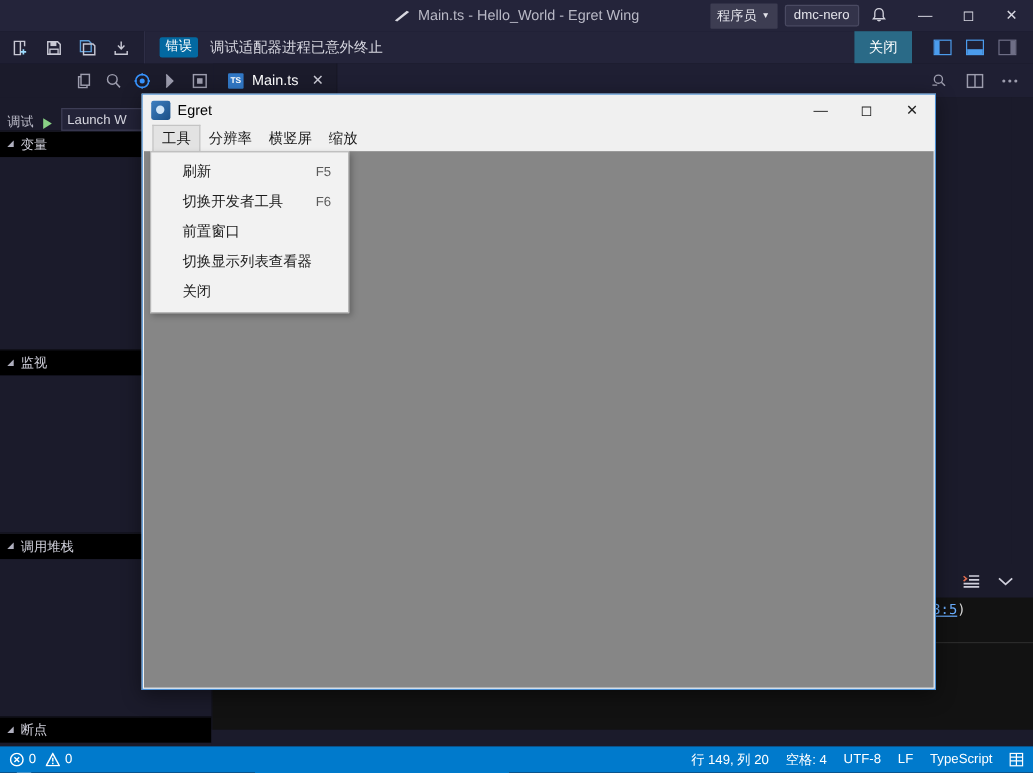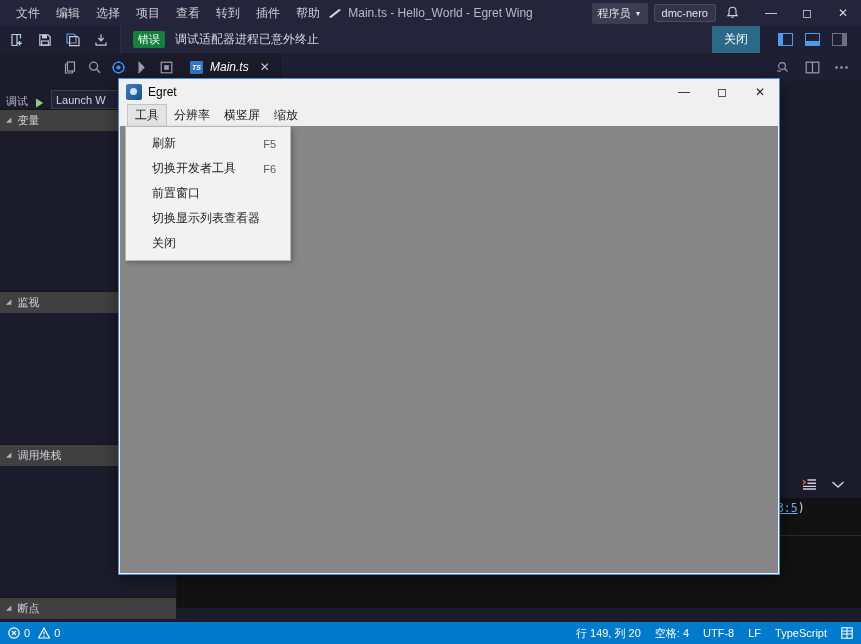--- a/index.html
+++ b/index.html
@@ -52,21 +52,21 @@
   .errbar {
     position: absolute; top: 26px; left: 0; width: 861px; height: 27px;
     background: #1f1f33; display: flex; align-items: center;
   }
   .errbar .tools { display: flex; align-items: center; padding-left: 10px; gap: 14px; }
   .errbar .tools .ic { color: #c8c8d4; display: flex; align-items: center; }
   .err-sep { width: 1px; height: 27px; background: #2e2e46; margin-left: 12px; }
   .err-area { flex: 1; display: flex; align-items: center; padding-left: 12px; gap: 10px;
               background: #24243a; height: 27px; }
   .err-badge {
-    background: #15803d; color: #ffffff; font-size: 11px; padding: 1px 5px; border-radius: 2px;
+    background: #0369a1; color: #ffffff; font-size: 11px; padding: 1px 5px; border-radius: 2px;
     line-height: 15px;
   }
   .err-text { color: #d6d6df; font-size: 12px; }
   .err-close {
     background: #2a6a87; color: #ffffff; font-size: 12px; height: 27px;
     display: flex; align-items: center; padding: 0 12px;
   }
   .layout-icons { display: flex; align-items: center; gap: 12px; padding: 0 14px 0 18px;
                   background:#1f1f33; height:27px;}
   .lay { width: 15px; height: 13px; border: 1.4px solid #6e6e86; position: relative; }
@@ -77,21 +77,21 @@
 
   
   .tabrow {
     position: absolute; top: 53px; left: 0; width: 861px; height: 28px;
     background: #1b1b2b; display: flex; align-items: stretch;
   }
   .activity { width: 178px; display: flex; align-items: center; gap: 0; padding-left: 58px; }
   .act-ic { width: 30px; height: 28px; display: flex; align-items: center; justify-content: center;
             color: #9d9dae; }
   .act-ic.active { color: #3794ff; }
-  .tabstrip { flex: 1; display: flex; align-items: stretch; background: #1f1f33; font-style: italic; }
+  .tabstrip { flex: 1; display: flex; align-items: stretch; background: #1f1f33; }
   .tab {
     display: flex; align-items: center; gap: 7px; padding: 0 10px 0 12px;
     background: #1b1b2b; color: #ffffff; font-size: 12px; position: relative;
     border-right: 1px solid #181826;
   }
   .tab::after { content:""; position:absolute; left:0; right:0; bottom:0; height:2px; background:#3794ff; }
   .tab .tsicon { width: 13px; height: 13px; background: #3178c6; color: #fff; font-size: 7px;
                  display:flex; align-items:center; justify-content:center; border-radius:1px;
                  font-family:"Liberation Sans",sans-serif; font-weight:bold;}
   .tab .x { color: #c9c9d4; font-size: 12px; margin-left: 4px; }
@@ -109,21 +109,21 @@
   .dbg-toolbar { height: 28px; display: flex; align-items: flex-end; gap: 6px; padding: 0 6px; }
   .dbg-title { font-size: 11px; color: #b9b9c6; }
   .play-btn { color: #89d185; font-size: 11px; }
   .launch-sel {
     flex: 1; border: 1px solid #3d3d55; background: #232338; color: #d6d6df;
     font-size: 11px; padding: 2px 4px; display: flex; align-items: center; justify-content: space-between;
     height: 19px; overflow: hidden; white-space: nowrap;
   }
   .sec-head {
     height: 22px; display: flex; align-items: center; gap: 6px; padding-left: 6px;
-    font-size: 11px; color: #d0d0db; background: #404040; border-top: 1px solid #15151f;
+    font-size: 11px; color: #d0d0db; background: #000000; border-top: 1px solid #15151f;
   }
   .caret { font-size: 7px; color: #b0b0bf; transform: translateY(-1px); }
   .sec-body { background: #1b1b2b; }
   .bp-row { display: flex; align-items: center; gap: 7px; padding: 3px 0 3px 14px; font-size: 12px; color: #d8d8e2; }
   .cbox { width: 12px; height: 12px; background: #e8e8ee; display: inline-flex;
           align-items: center; justify-content: center; color: #1b1b2b; font-size: 10px; line-height: 1; }
 
   
   .editor-area {
     position: absolute; left: 177px; top: 0; right: 0; bottom: 0; background: #1b1b2b;
@@ -188,30 +188,20 @@
   .sb-right { margin-left: auto; display: flex; align-items: center; gap: 14px; padding-right: 8px; }
   .sb-item { white-space: nowrap; }
   svg { display: block; }
 </style>
 </head>
 <body>
 
 <div id="app">
 
   <div class="titlebar">
-    <div class="menu-strip">
-      <div class="mi">文件</div>
-      <div class="mi">编辑</div>
-      <div class="mi">选择</div>
-      <div class="mi">项目</div>
-      <div class="mi">查看</div>
-      <div class="mi">转到</div>
-      <div class="mi">插件</div>
-      <div class="mi">帮助</div>
-    </div>
 
     <div class="title-center">
       <span class="egret-logo">
         <svg width="14" height="11" viewBox="0 0 14 11">
           <path d="M1 9 L11 1 L13 2 L3 10 Z" fill="#d8d8e0"></path>
         </svg>
       </span>
       <span>Main.ts - Hello_World - Egret Wing</span>
     </div>
 

